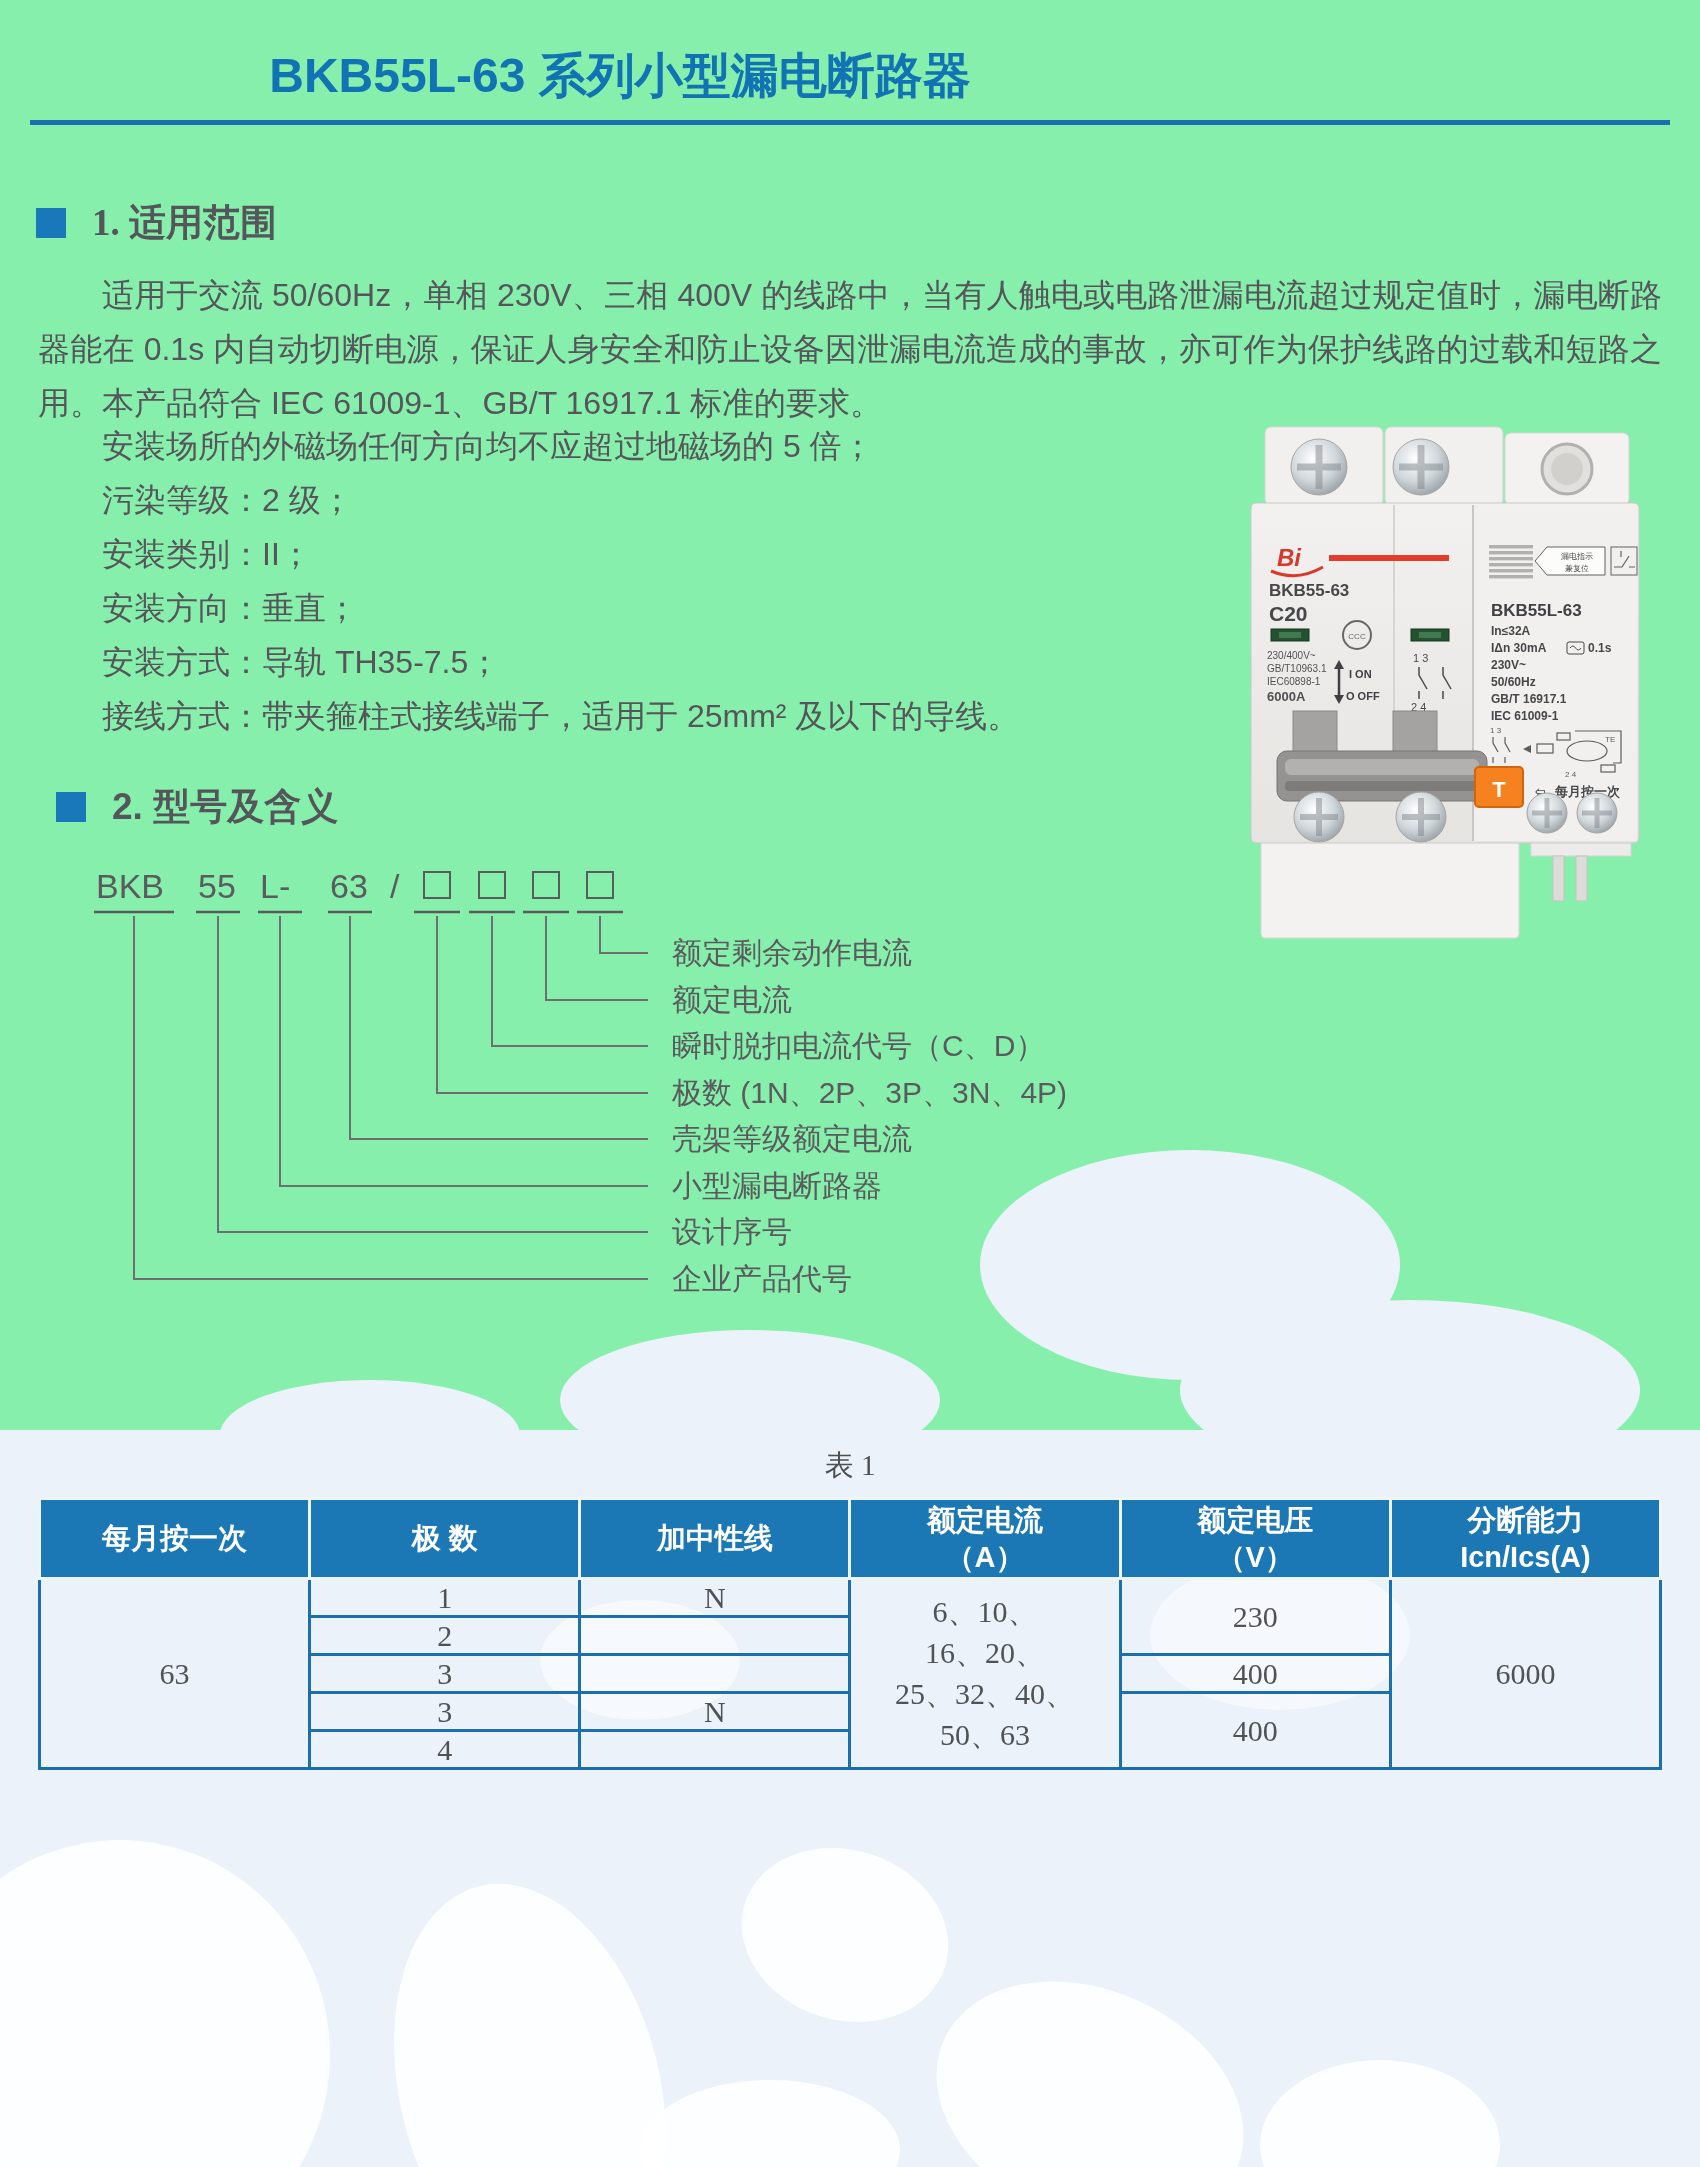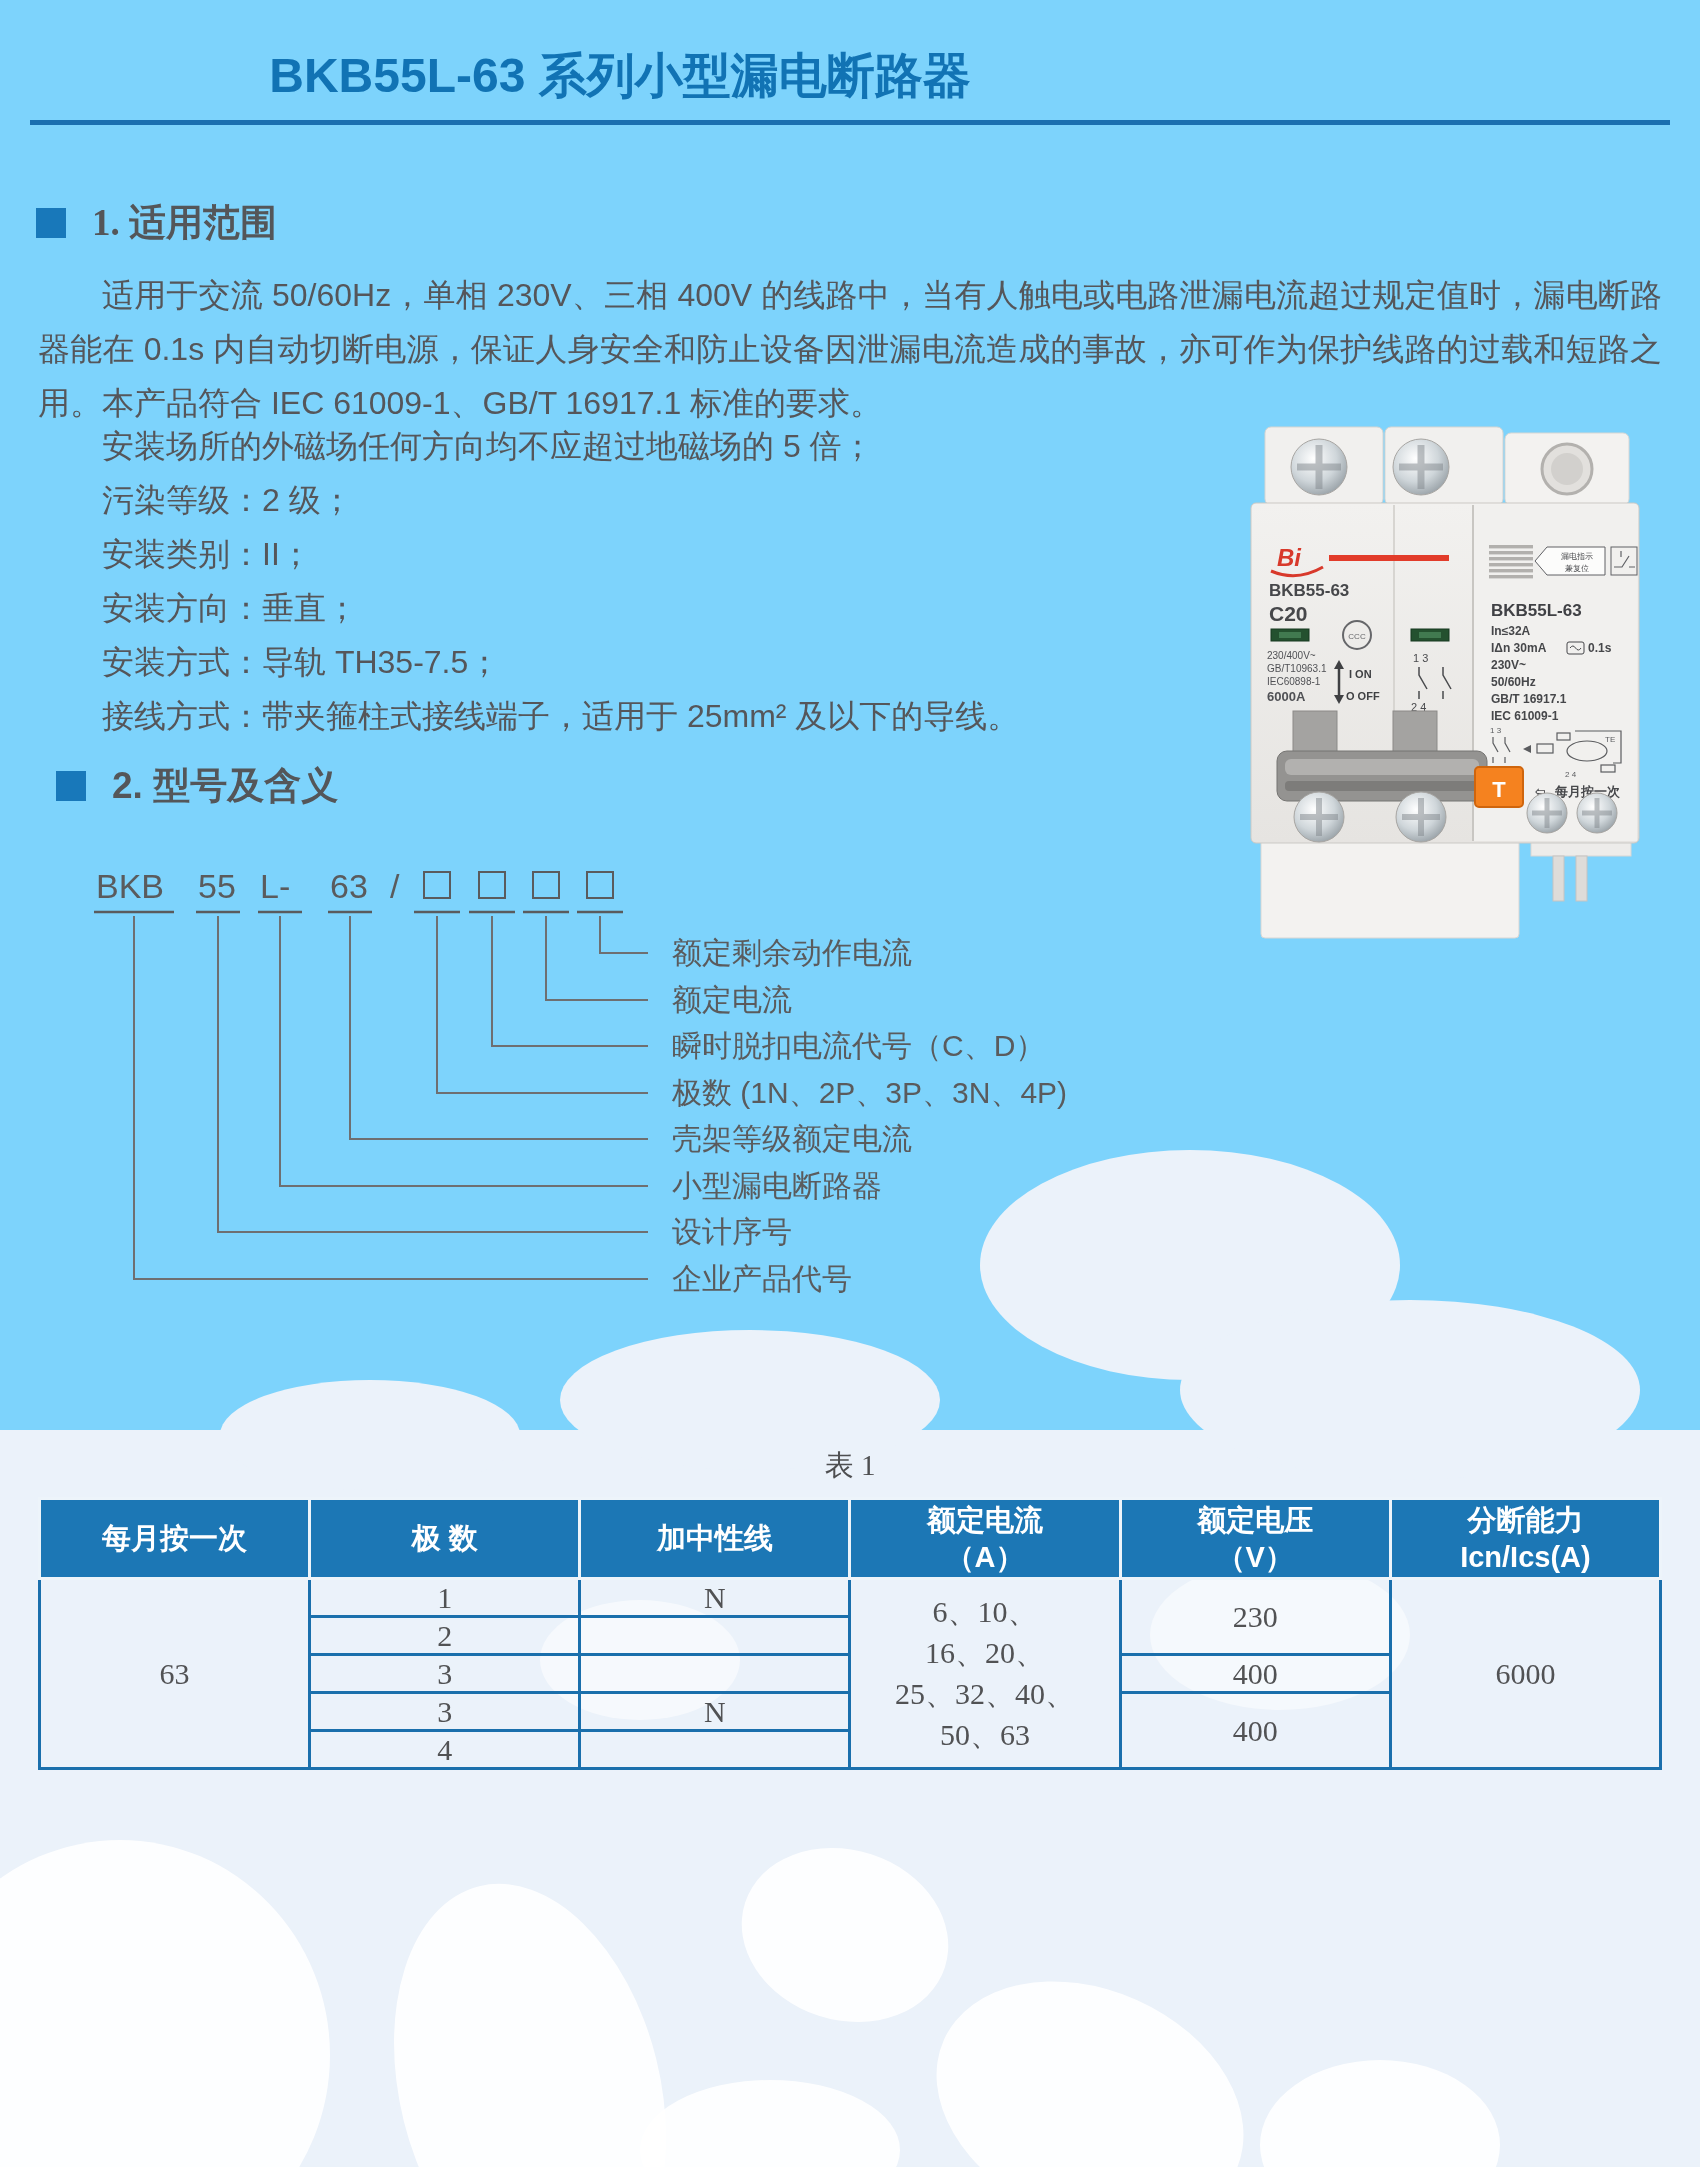--- a/index.html
+++ b/index.html
@@ -1,18 +1,18 @@
 <!DOCTYPE html>
 <html><head>
 <meta charset="utf-8">
 <style>
   * { margin:0; padding:0; box-sizing:border-box; }
   html,body { background:#ffffff; }
   #page {
-    position:relative; width:1700px; height:2167px; background:#7dd3fc;
+    position:relative; width:1700px; height:2167px; background:#86efac;
     overflow:hidden; font-family:"Liberation Sans","DejaVu Sans",sans-serif;
   }
   .blob { position:absolute; border-radius:50%; }
   
   #bg-wash { position:absolute; left:0; top:1430px; width:1700px; height:737px; background:#ebf2fa; }
   .pale { background:#ebf2fa; }
   .white { background:#ffffff; opacity:.9; }
   
   #title {
     position:absolute; left:0; top:44px; width:1240px; text-align:center;
@@ -213,21 +213,21 @@
         <circle cx="186" cy="402" r="25" fill="url(#gScrew)" stroke="#a7a5a2"></circle>
         <path d="M186,383 V421 M167,402 H205" stroke="#82888d" stroke-width="6" opacity=".5"></path>
         <circle cx="312" cy="398" r="20" fill="url(#gScrew)" stroke="#a7a5a2"></circle>
         <path d="M312,383 V413 M297,398 H327" stroke="#82888d" stroke-width="5" opacity=".5"></path>
         <circle cx="362" cy="398" r="20" fill="url(#gScrew)" stroke="#a7a5a2"></circle>
         <path d="M362,383 V413 M347,398 H377" stroke="#82888d" stroke-width="5" opacity=".5"></path>
       </g>
     </svg>
   </div>
 
-  <div class="sec-head" style="top:761px;padding-left:20px;">
+  <div class="sec-head" style="top:782px;padding-left:20px;">
     <span class="sq"></span>
     <span class="sec-title">2. 型号及含义</span>
   </div>
 
   <svg id="model-diagram" width="1040" height="470" viewBox="0 0 1040 470">
 
     <text class="code-t" x="36" y="50">BKB</text>
     <text class="code-t" x="138" y="50">55</text>
     <text class="code-t" x="200" y="50">L-</text>
     <text class="code-t" x="270" y="50">63</text>

